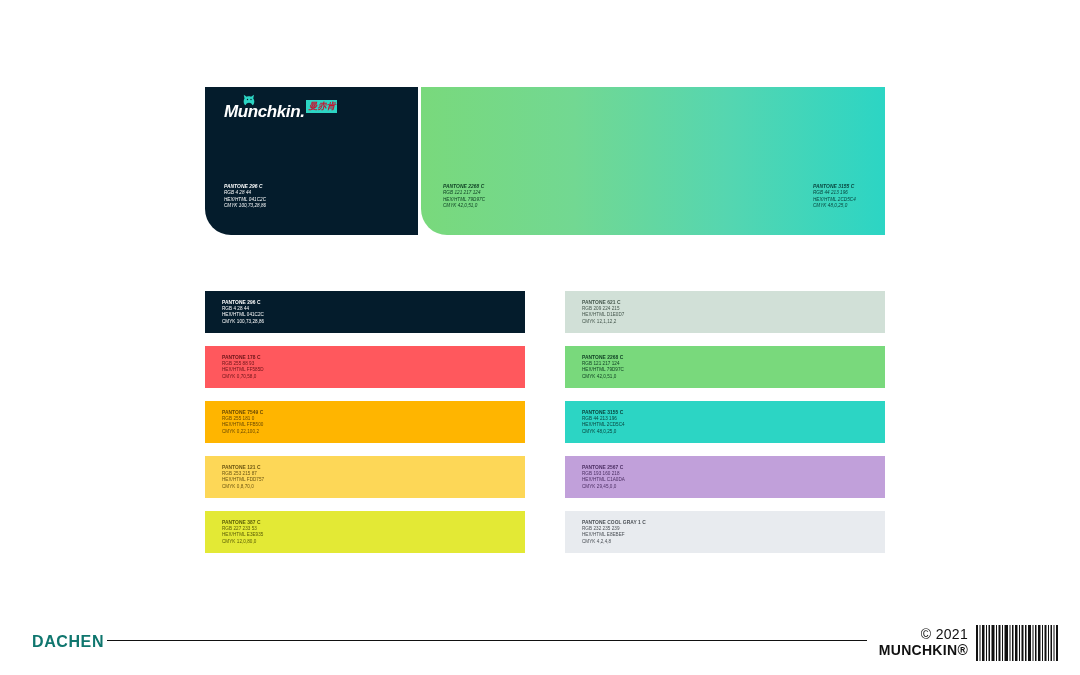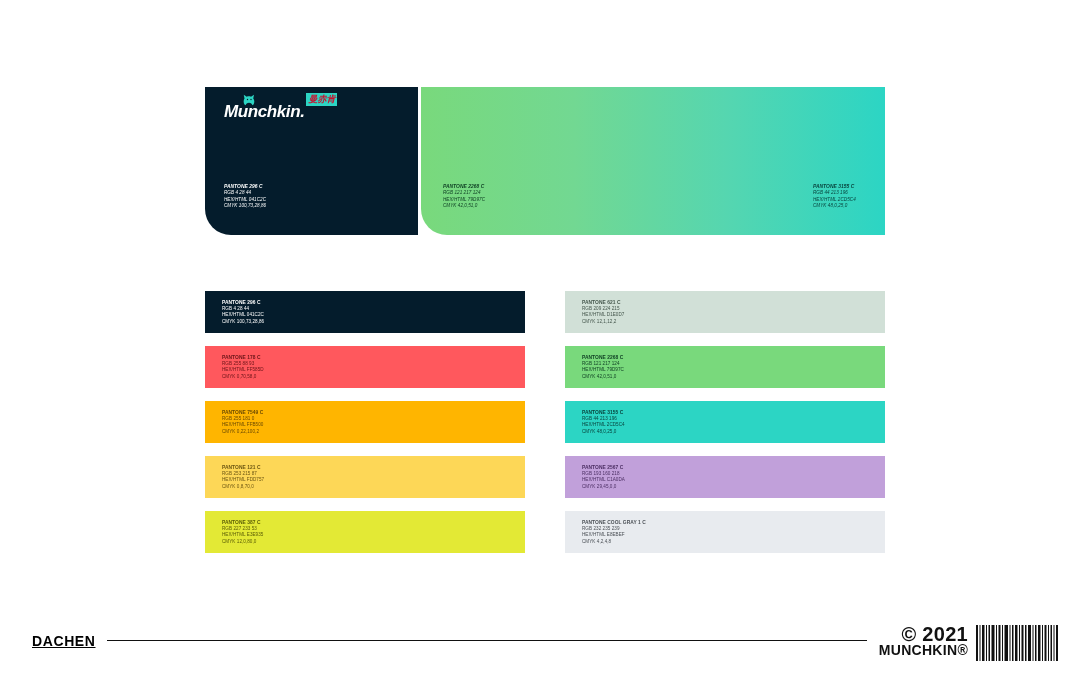--- a/index.html
+++ b/index.html
@@ -60,21 +60,21 @@
   }
   .logo-cat {
     position: absolute;
     left: 19px;
     top: -9px;
     width: 13px;
     height: 12px;
   }
   .logo-cn {
     margin-left: 2px;
-    margin-bottom: 15px;
+    margin-bottom: 8px;
     background: #2CD5C4;
     color: #C8102E;
     font-size: 9px;
     font-weight: bold;
     line-height: 11px;
     padding: 1px 2px;
     letter-spacing: 0px;
   }
   .hero-info {
     position: absolute;
@@ -135,44 +135,43 @@
     position: absolute;
     left: 0;
     top: 620px;
     width: 1080px;
     height: 55px;
   }
   .foot-brand {
     position: absolute;
     left: 32px;
     top: 13px;
-    font-size: 14px;
+    font-size: 16px;
     font-weight: bold;
     letter-spacing: 0.6px;
-    color: #000000;
-    text-decoration: underline;
+    color: #0f766e;
   }
   .foot-rule {
     position: absolute;
     left: 107px;
     top: 20px;
     width: 760px;
     height: 1px;
     background: #111111;
   }
   .foot-copy {
     position: absolute;
     right: 112px;
     top: 6px;
     text-align: right;
     color: #111111;
   }
   .foot-copy .l1 {
-    font-size: 20px;
-    font-weight: bold;
+    font-size: 14px;
+    font-weight: normal;
     letter-spacing: 0.3px;
     line-height: 16px;
   }
   .foot-copy .l2 {
     font-size: 14px;
     font-weight: bold;
     letter-spacing: 0.3px;
     line-height: 16px;
   }
   .barcode {

